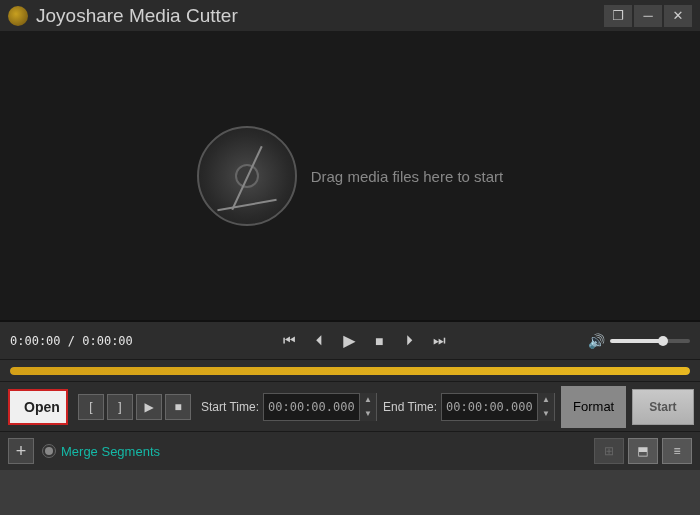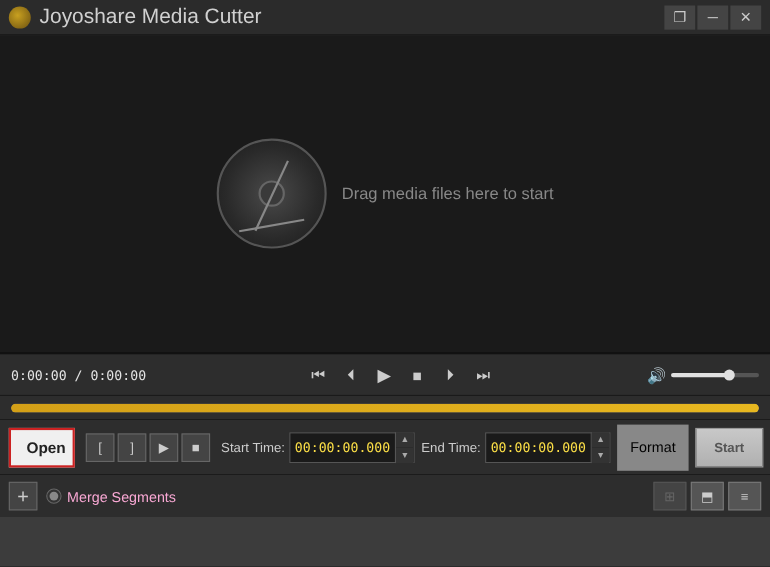--- a/index.html
+++ b/index.html
@@ -254,21 +254,21 @@
     .time-input-wrapper {
       display: flex;
       align-items: center;
       background: #1a1a1a;
       border: 1px solid #555;
       height: 28px;
     }
     .time-input {
       background: transparent;
       border: none;
-      color: #fde047;
+      color: #a3a3a3;
       font-size: 12px;
       font-family: monospace;
       width: 95px;
       padding: 0 4px;
       outline: none;
     }
     .time-spinner {
       display: flex;
       flex-direction: column;
       border-left: 1px solid #555;
@@ -350,21 +350,21 @@
       content: '';
       position: absolute;
       width: 8px;
       height: 8px;
       border-radius: 50%;
       background: #888;
       top: 2px;
       left: 2px;
     }
     .merge-label {
-      color: #f9a8d4;
+      color: #14b8a6;
       font-size: 13px;
       cursor: pointer;
     }
     .bottom-right-btns {
       display: flex;
       gap: 4px;
     }
     .bottom-icon-btn {
       background: #555;
       border: 1px solid #777;

